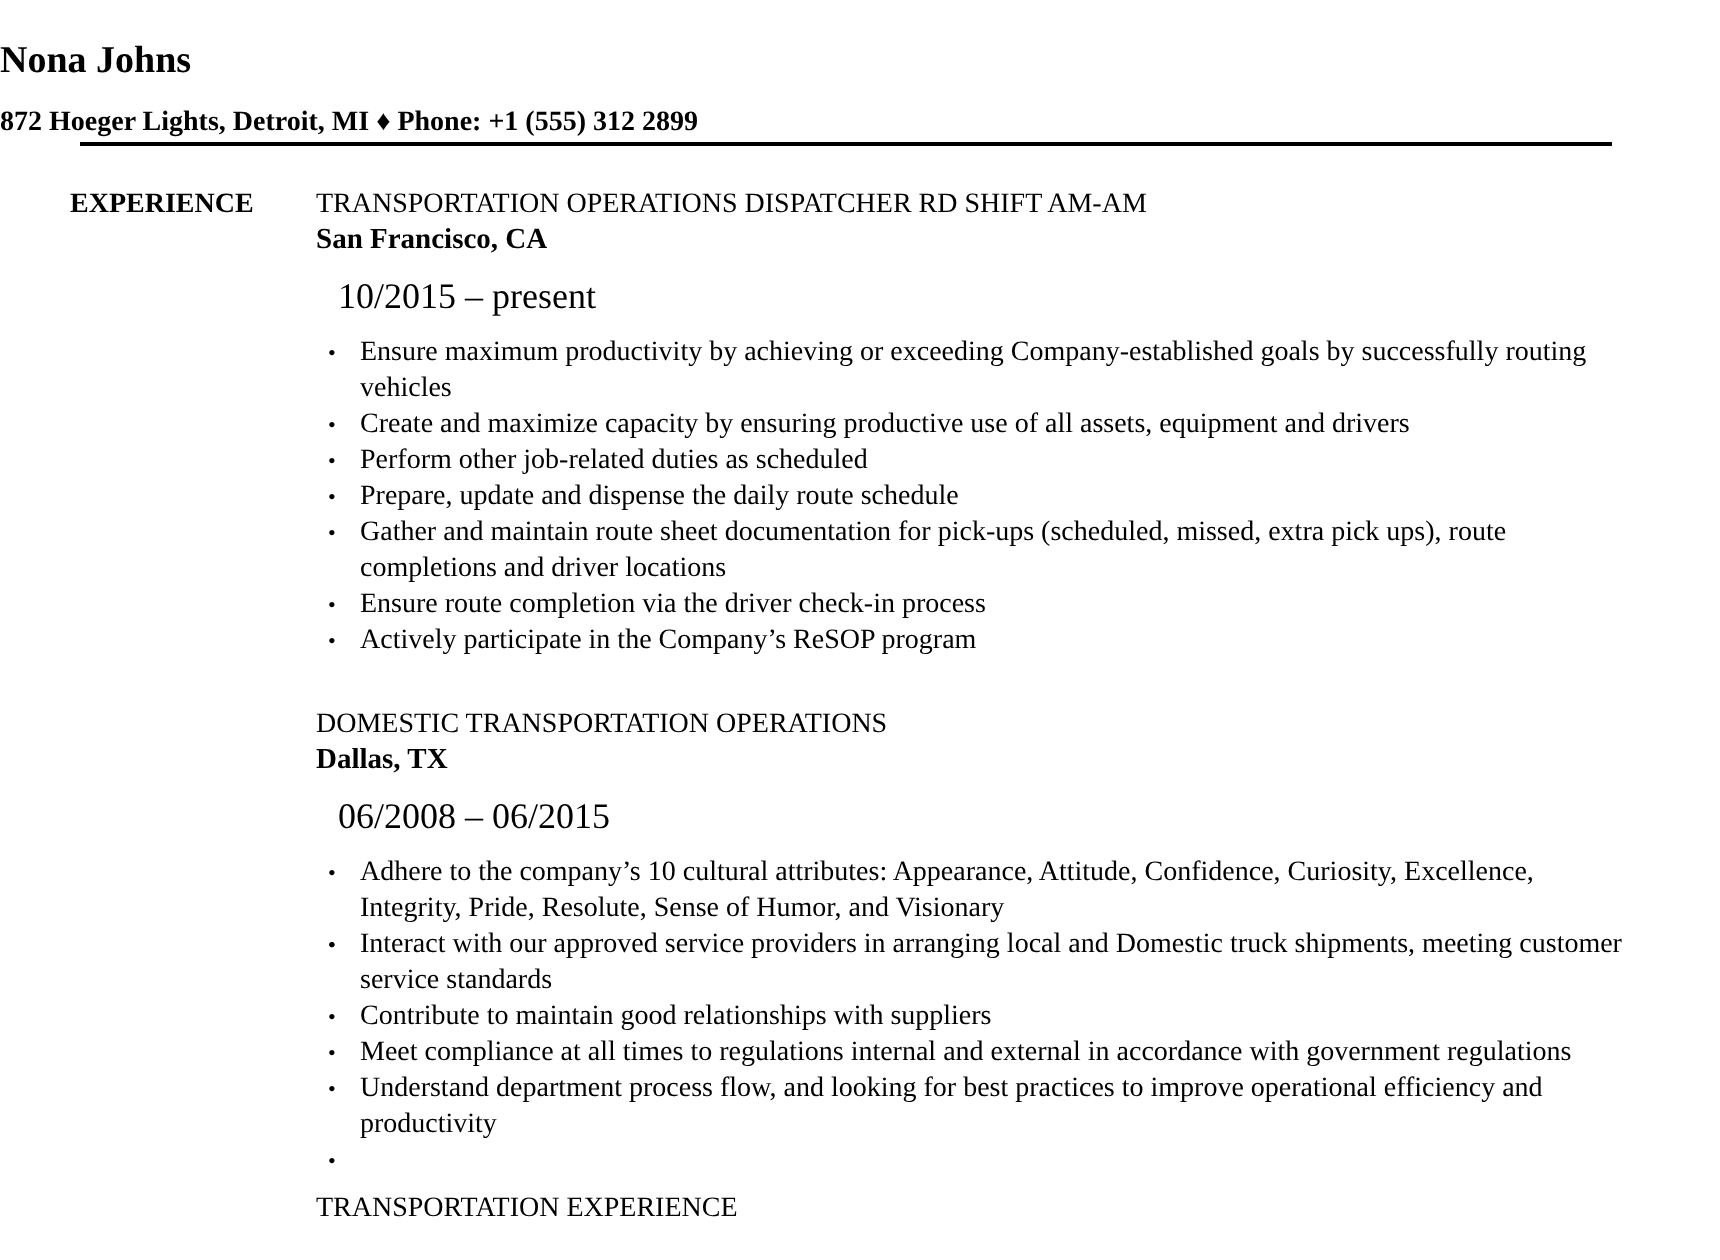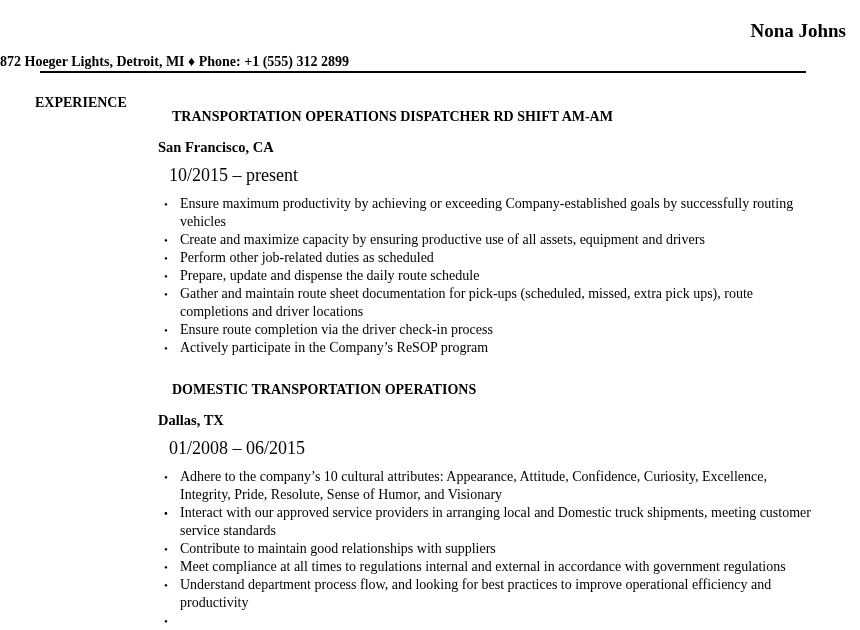--- a/index.html
+++ b/index.html
@@ -3,39 +3,39 @@
   <meta charset="utf-8">
   <style>
     html, body { margin: 0; padding: 0; background: #ffffff; }
     body {
       width: 860px; height: 630px; overflow: hidden; position: relative;
       font-family: "Liberation Serif", "DejaVu Serif", serif;
       color: #000;
     }
     .name {
       position: absolute; top: 19px; left: 0; width: 846px;
-      text-align: right; font-weight: bold; font-size: 19px; line-height: 24px;
+      text-align: left; font-weight: bold; font-size: 19px; line-height: 24px;
     }
     .contact {
       position: absolute; top: 53px; left: 0; width: 846px;
       text-align: left; font-weight: bold; font-size: 14px; line-height: 17px;
     }
     .rule {
       position: absolute; top: 71px; left: 40px; width: 766px; height: 0;
       border-top: 2px solid #000;
     }
     .section-label {
       position: absolute; top: 94px; left: 35px;
       font-weight: bold; font-size: 14px; line-height: 17px;
     }
     .jobs {
       position: absolute; top: 94px; left: 158px; width: 660px;
     }
     .job { margin-bottom: 24px; }
-    .job-title { font-weight: bold; font-size: 14px; line-height: 17px; margin: 14px; }
+    .job-title { font-weight: normal; font-size: 14px; line-height: 17px; margin: 0; }
     .job-loc { font-weight: bold; font-size: 14.5px; line-height: 17px; margin: 1px 0 0 0; }
     .job-dates { font-size: 18px; line-height: 17px; margin: 11px; }
     ul.bullets {
       list-style: none; margin: 0; padding: 0;
       font-size: 14px; line-height: 18px;
     }
     ul.bullets li {
       position: relative; padding-left: 22px;
     }
     ul.bullets li .dot {
@@ -64,28 +64,28 @@
       <li><span class="dot">•</span><span>Prepare, update and dispense the daily route schedule</span></li>
       <li><span class="dot">•</span><span>Gather and maintain route sheet documentation for pick-ups (scheduled, missed, extra pick ups), route completions and driver locations</span></li>
       <li><span class="dot">•</span><span>Ensure route completion via the driver check-in process</span></li>
       <li><span class="dot">•</span><span>Actively participate in the Company’s ReSOP program</span></li>
     </ul>
   </div>
 
   <div class="job">
     <p class="job-title">DOMESTIC TRANSPORTATION OPERATIONS</p>
     <p class="job-loc">Dallas, TX</p>
-    <p class="job-dates">01/2008 – 06/2015</p>
+    <p class="job-dates">06/2008 – 06/2015</p>
     <ul class="bullets">
       <li><span class="dot">•</span><span>Adhere to the company’s 10 cultural attributes: Appearance, Attitude, Confidence, Curiosity, Excellence, Integrity, Pride, Resolute, Sense of Humor, and Visionary</span></li>
       <li><span class="dot">•</span></li>
       <li><span class="dot">•</span><span>Interact with our approved service providers in arranging local and Domestic truck shipments, meeting customer service standards</span></li>
       <li><span class="dot">•</span><span>Contribute to maintain good relationships with suppliers</span></li>
       <li><span class="dot">•</span><span>Meet compliance at all times to regulations internal and external in accordance with government regulations</span></li>
       <li><span class="dot">•</span><span>Understand department process flow, and looking for best practices to improve operational efficiency and productivity</span></li>
       <li><span class="dot">•</span></li>
     </ul>
   </div>
 
   <div class="job">
-    <p class="job-title">TRANSPORTATION OPERATIONS</p>
+    <p class="job-title">TRANSPORTATION EXPERIENCE</p>
   </div>
 </div>
 
 </body></html>

